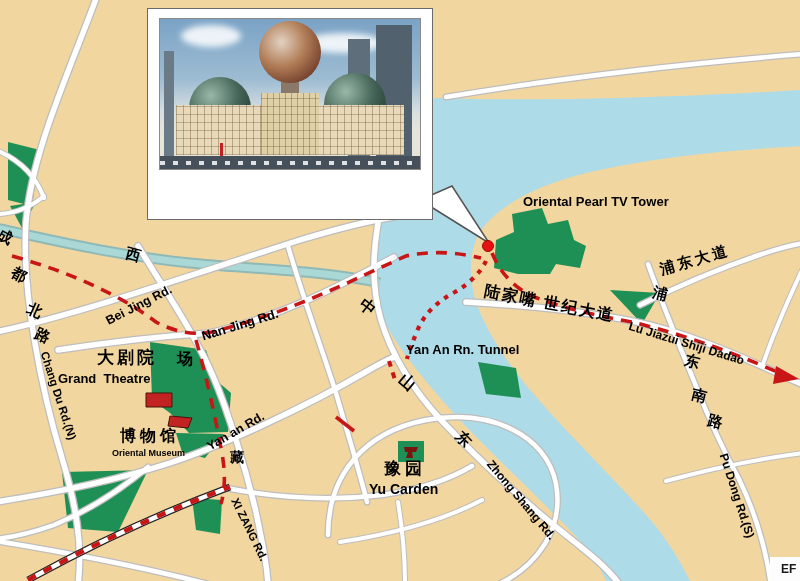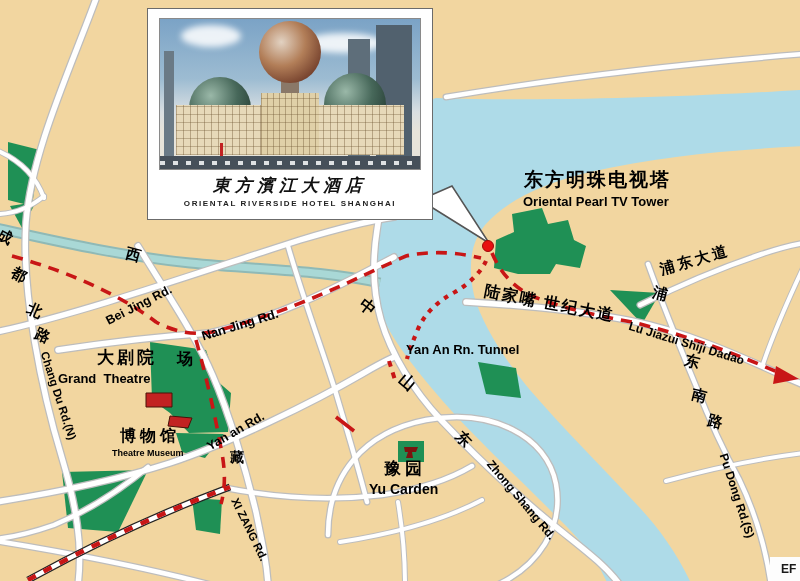--- a/index.html
+++ b/index.html
@@ -196,37 +196,32 @@
       <div class="twr" style="left:4px;top:32px;width:10px;height:118px;background:#6a7a86;"></div>
       <div class="col"></div>
       <div class="sph sph-c"></div>
       <div class="sph sph-g" style="left:11%;top:58px;"></div>
       <div class="sph sph-g" style="right:13%;top:54px;"></div>
       <div class="bld"></div>
       <div class="bldc"></div>
       <div class="flag"></div>
       <div class="base"></div>
     </div>
-    <div class="caption">
-      <div class="callig">東方濱江大酒店</div>
-      <div class="capline">ORIENTAL RIVERSIDE HOTEL SHANGHAI</div>
-    </div>
   </div>
 
-  <div class="lbl" style="left:524px;top:170px;font-size:19px;letter-spacing:2px;">东方明珠电视塔</div>
   <div class="lbl en" style="left:523px;top:195px;font-size:13px;">Oriental Pearl TV Tower</div>
 
   <div class="lbl en" style="left:406px;top:343px;font-size:13px;">Yan An Rn. Tunnel</div>
 
   <div class="lbl" style="left:97px;top:349px;font-size:17px;letter-spacing:3px;">大剧院</div>
   <div class="lbl" style="left:177px;top:351px;font-size:16px;">场</div>
   <div class="lbl en" style="left:58px;top:372px;font-size:13px;">Grand  Theatre</div>
 
   <div class="lbl" style="left:120px;top:428px;font-size:16px;letter-spacing:4px;">博物馆</div>
-  <div class="lbl en" style="left:112px;top:449px;font-size:9px;">Theatre Museum</div>
+  <div class="lbl en" style="left:112px;top:449px;font-size:9px;">Oriental Museum</div>
 
   <div class="lbl" style="left:384px;top:460px;font-size:17px;letter-spacing:4px;">豫园</div>
   <div class="lbl en" style="left:369px;top:482px;font-size:14px;">Yu Carden</div>
 
   <div class="lbl en" style="left:104px;top:316px;font-size:12.5px;transform:rotate(-27deg);">Bei Jing Rd.</div>
   <div class="lbl en" style="left:200px;top:330px;font-size:13px;transform:rotate(-17deg);">Nan Jing Rd.</div>
   <div class="lbl en" style="left:205px;top:442px;font-size:12.5px;transform:rotate(-30deg);">Yan an Rd.</div>
   <div class="lbl en" style="left:50px;top:350px;font-size:11.5px;transform:rotate(72deg);">Chang Du Rd.(N)</div>
   <div class="lbl en" style="left:240px;top:496px;font-size:11.5px;transform:rotate(64deg);">XI ZANG Rd.</div>
   <div class="lbl en" style="left:494px;top:458px;font-size:12px;transform:rotate(50deg);">Zhong Shang Rd.</div>

